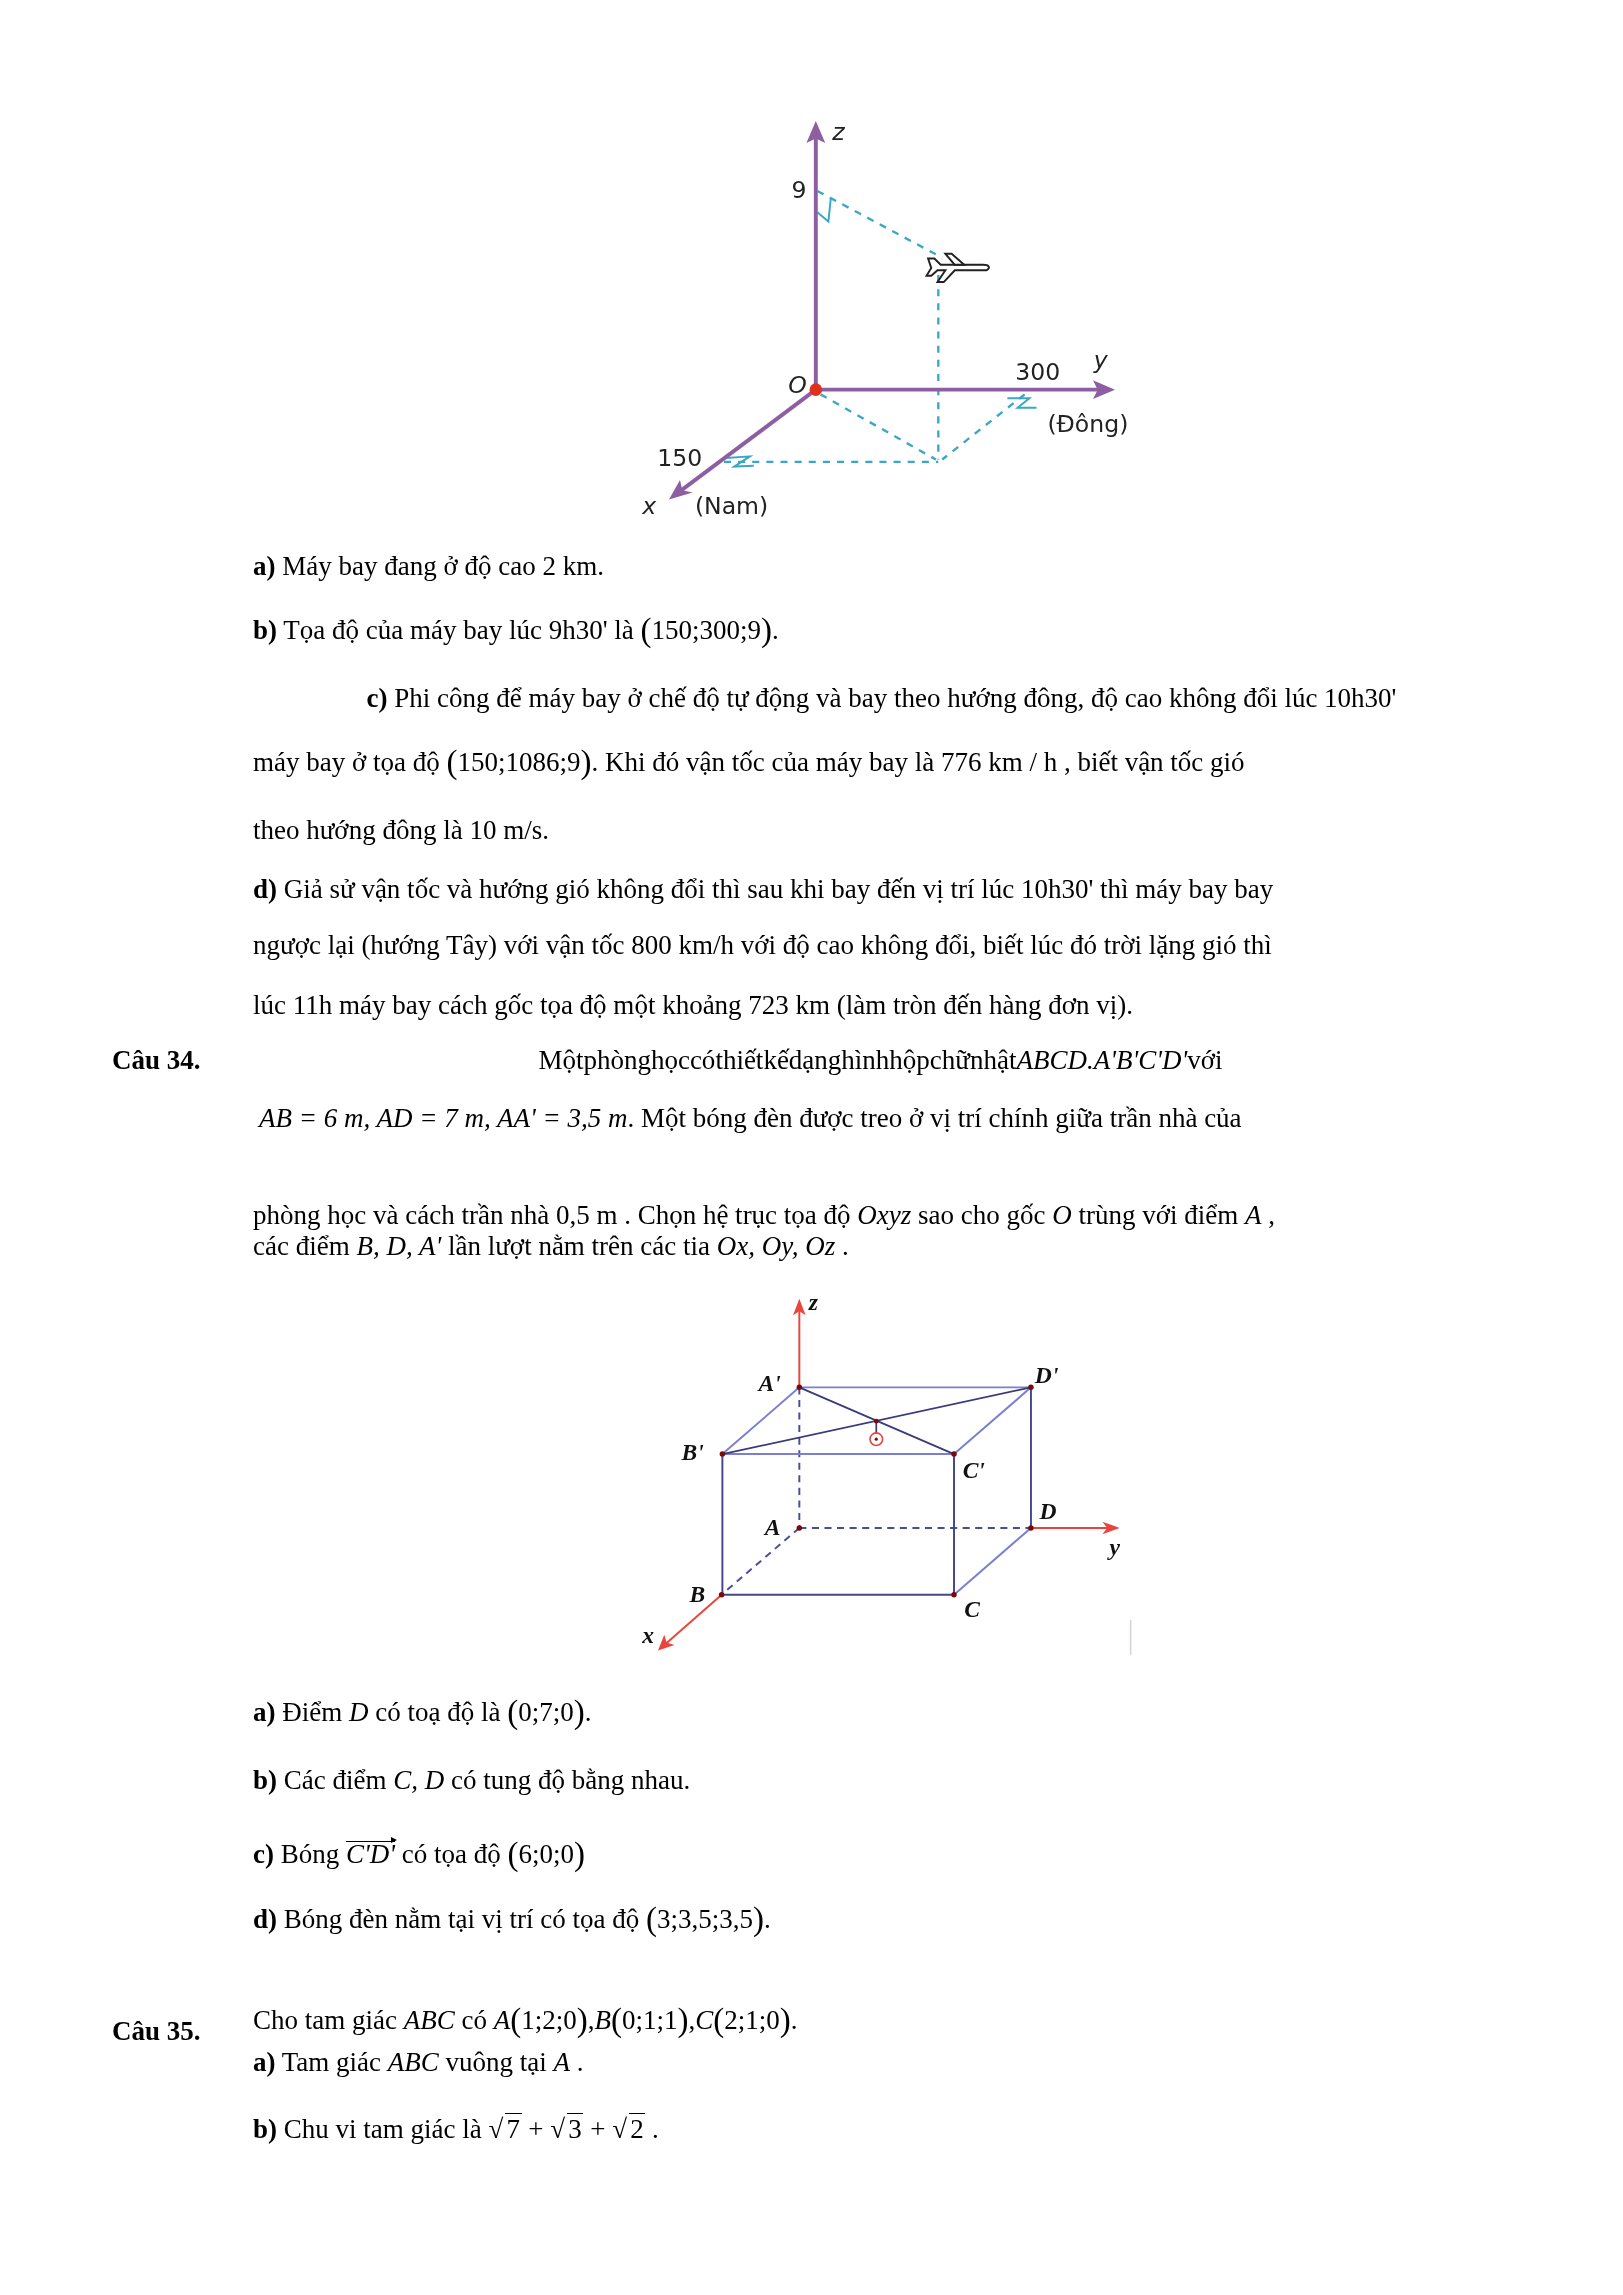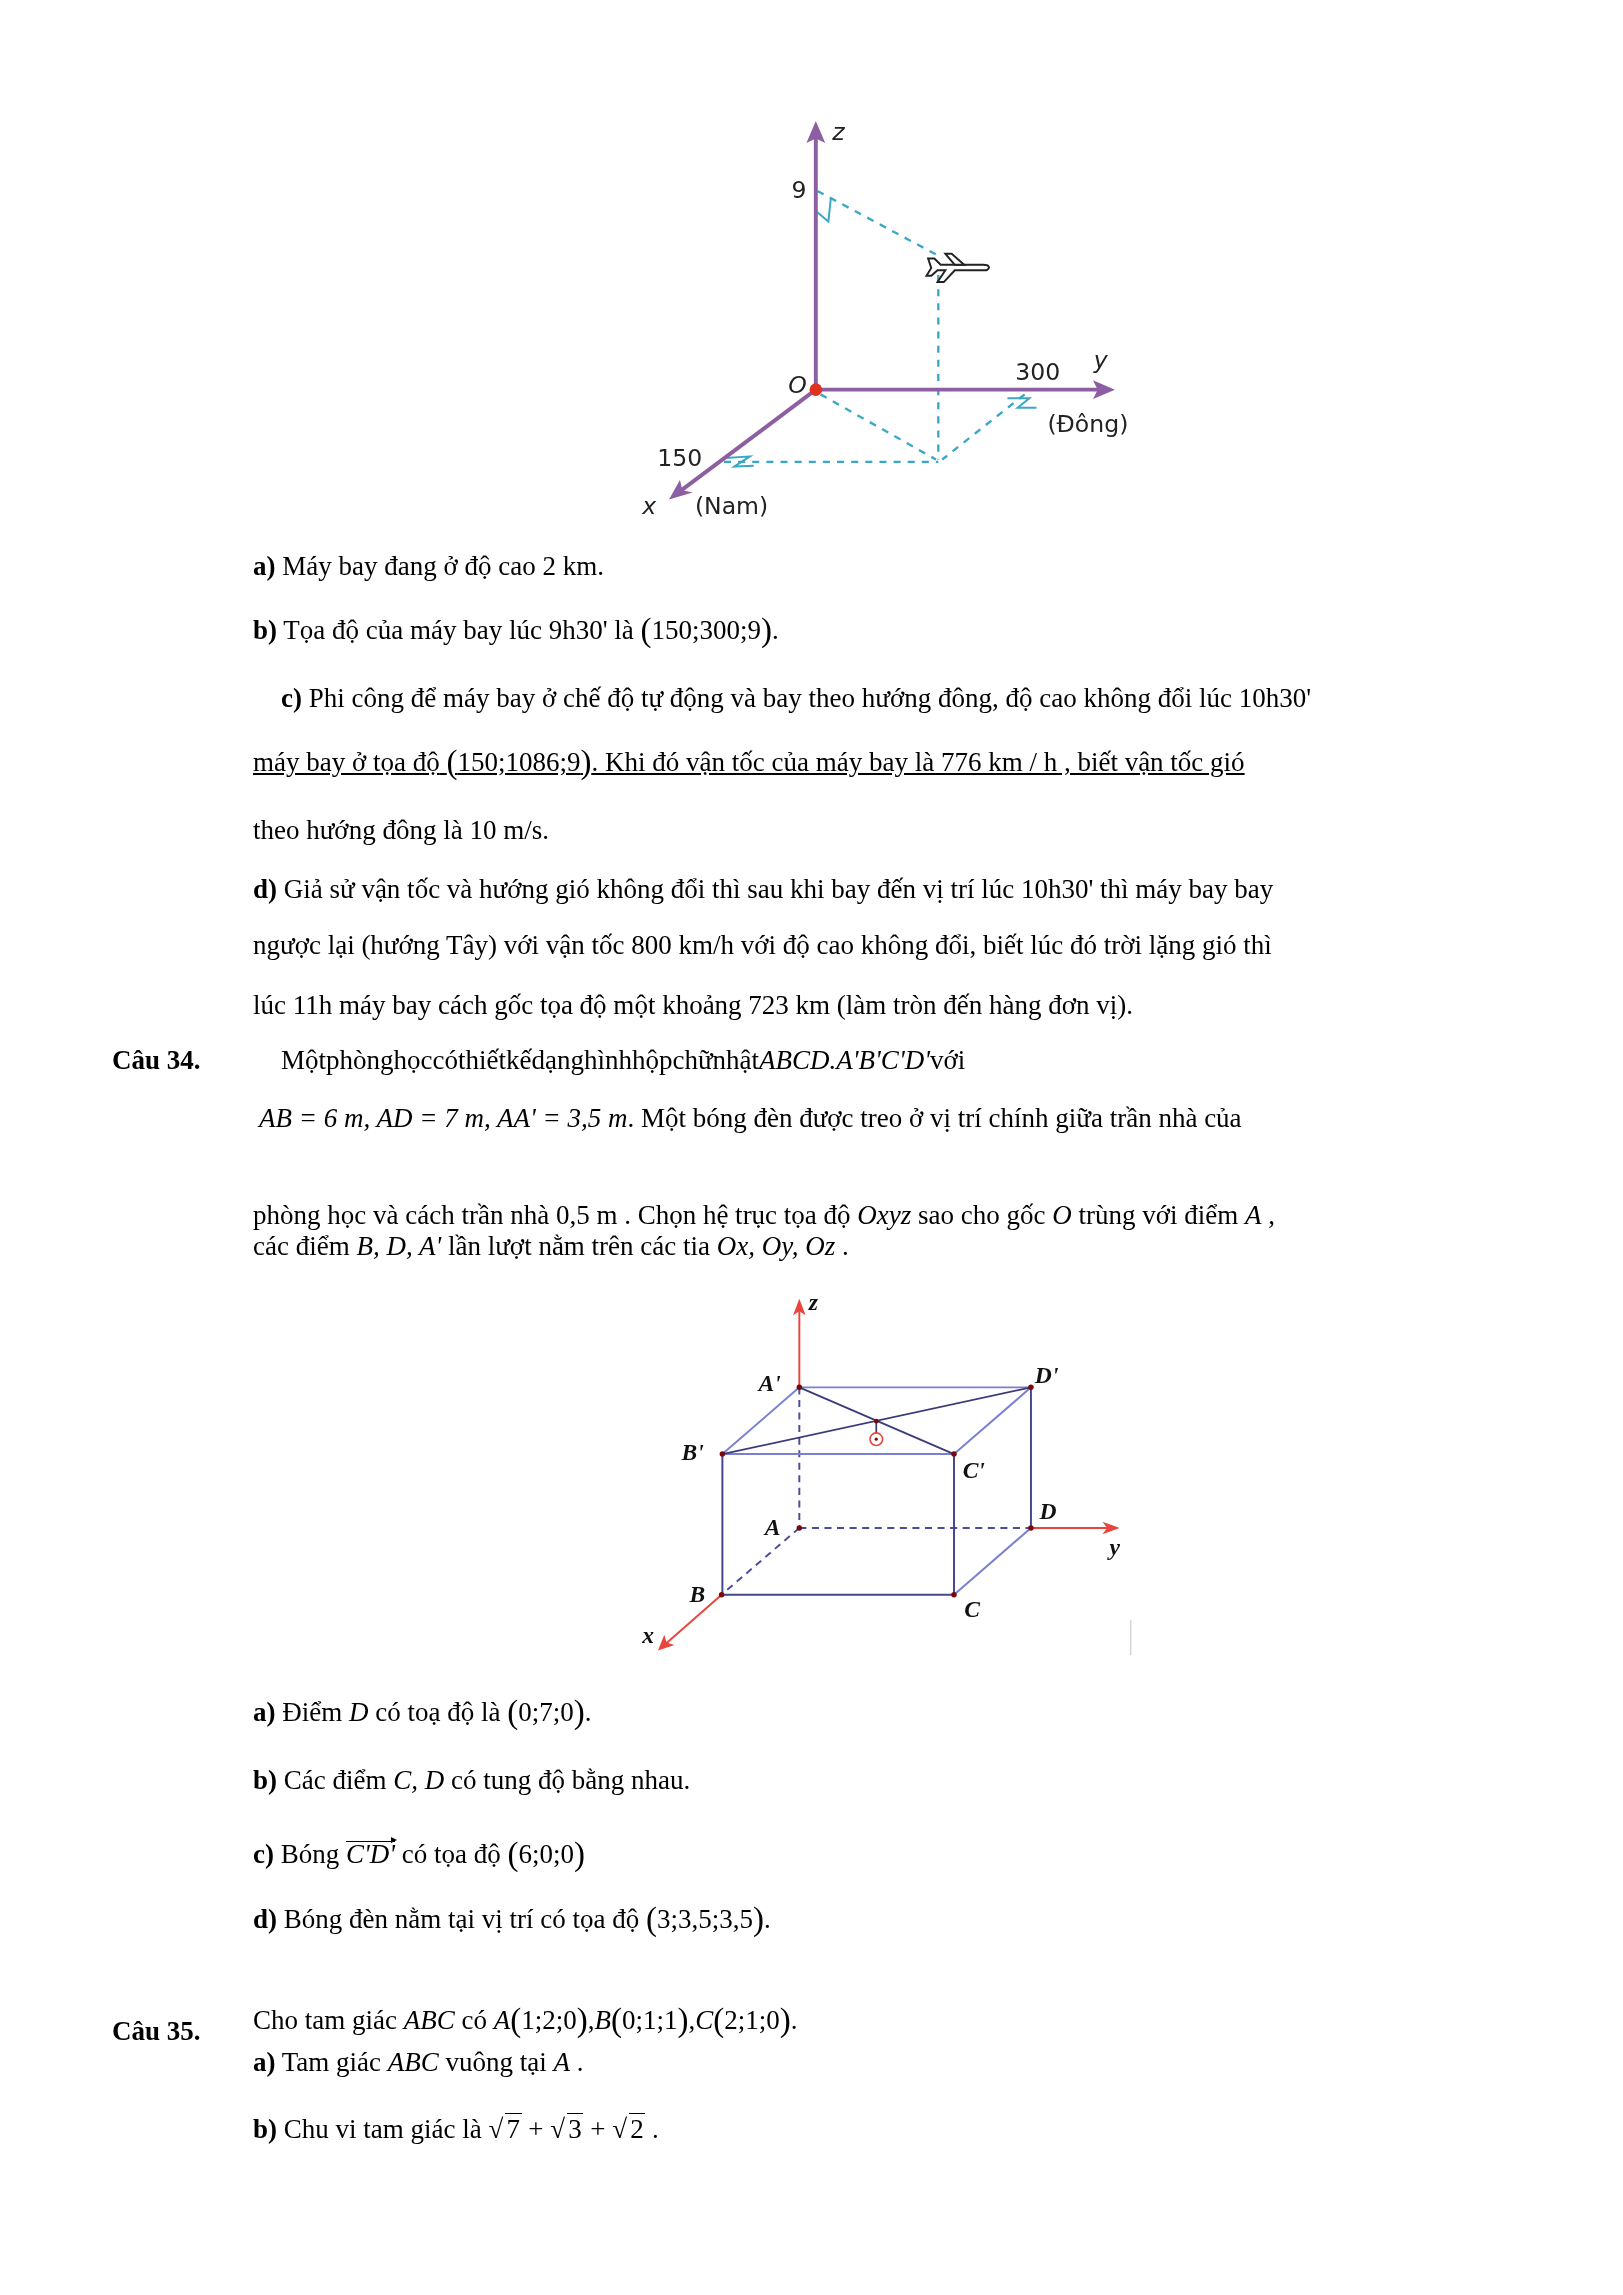--- a/index.html
+++ b/index.html
@@ -6,21 +6,21 @@
   body {
     width: 1623px; height: 2295px; position: relative; overflow: hidden;
     font-family: "Liberation Serif", "DejaVu Serif", serif;
     color: #000; font-size: 27px;
   }
   .fig { position: absolute; left: 0; top: 0; }
   .line {
     position: absolute; white-space: nowrap; line-height: 31px;
     font-size: 27px;
   }
-  .just { display: flex; justify-content: flex-start; margin-left: 28px; }
+  .just { display: flex; justify-content: center; }
   b { font-weight: bold; }
   i, .m { font-style: italic; }
   .q { font-weight: bold; position: absolute; left: 112px; }
   .par { font-size: 33px; vertical-align: -2.4px; font-style: normal; }
   .vec { position: relative; display: inline-block; font-style: italic; margin-top: 8px; }
   .vec::before {
     content: ""; position: absolute; left: 0; right: 0; top: 1.6px;
     border-top: 1.6px solid #000;
   }
   .vec::after {
@@ -86,21 +86,21 @@
 
 <div class="line" style="left:253px; top:615px;">
   <b>b)</b>
   <span>Tọa độ của máy bay lúc 9h30' là</span>
   <span class="par">(</span><span>150;300;9</span><span class="par">)</span><span>.</span>
 </div>
 
 <div class="line just" style="left:253px; width:1257px; top:683px;">
   <span><b>c)</b> <span>Phi công để máy bay ở chế độ tự động và bay theo hướng đông, độ cao không đổi lúc 10h30'</span></span>
 </div>
-<div class="line" style="left:253px; top:747px;text-decoration:underline;">
+<div class="line" style="left:253px; top:747px;">
   <span>máy bay ở tọa độ</span>
   <span class="par">(</span><span>150;1086;9</span><span class="par">)</span><span>. Khi đó vận tốc của máy bay là  776 km / h , biết vận tốc gió</span>
 </div>
 <div class="line" style="left:253px; top:815px;">
   <span>theo hướng đông là 10 m/s.</span>
 </div>
 
 <div class="line" style="left:253px; top:874px;">
   <b>d)</b>
   <span>Giả sử vận tốc và hướng gió không đổi thì sau khi bay đến vị trí lúc 10h30' thì máy bay bay</span>

